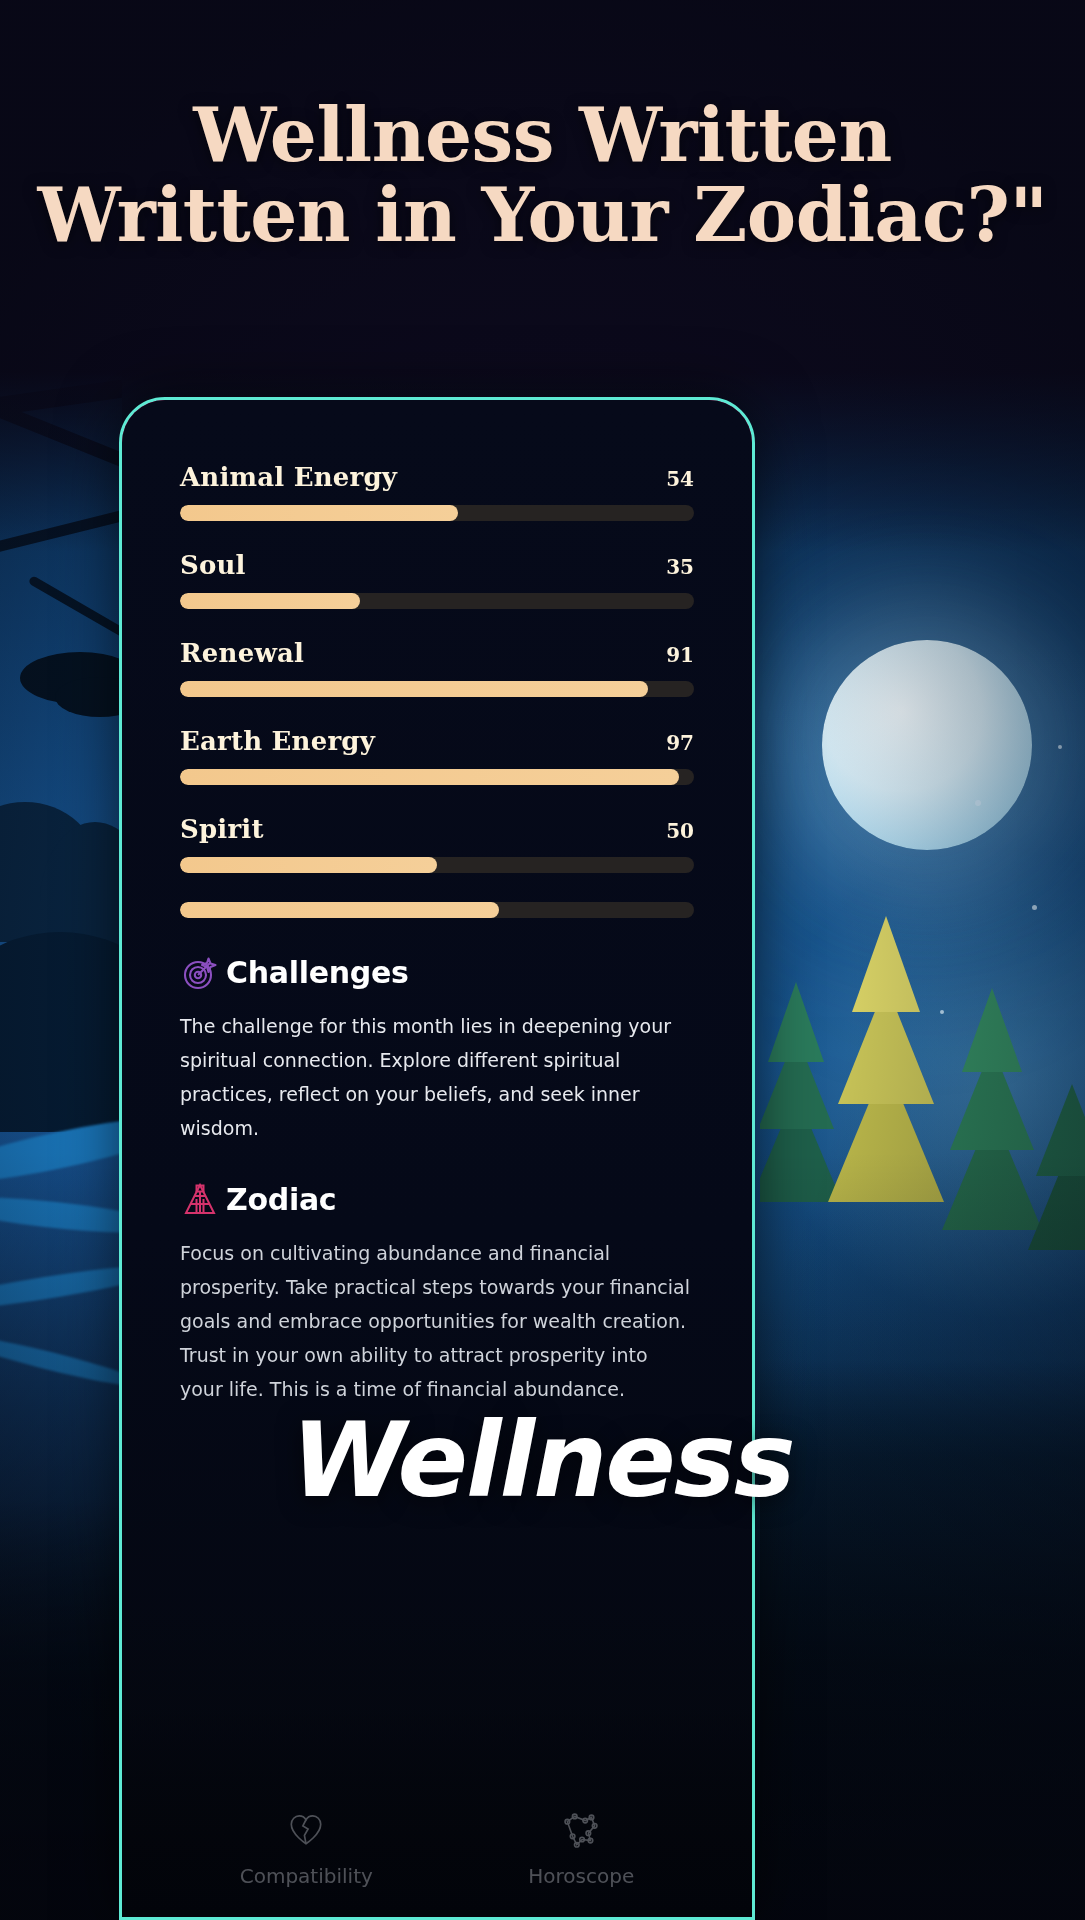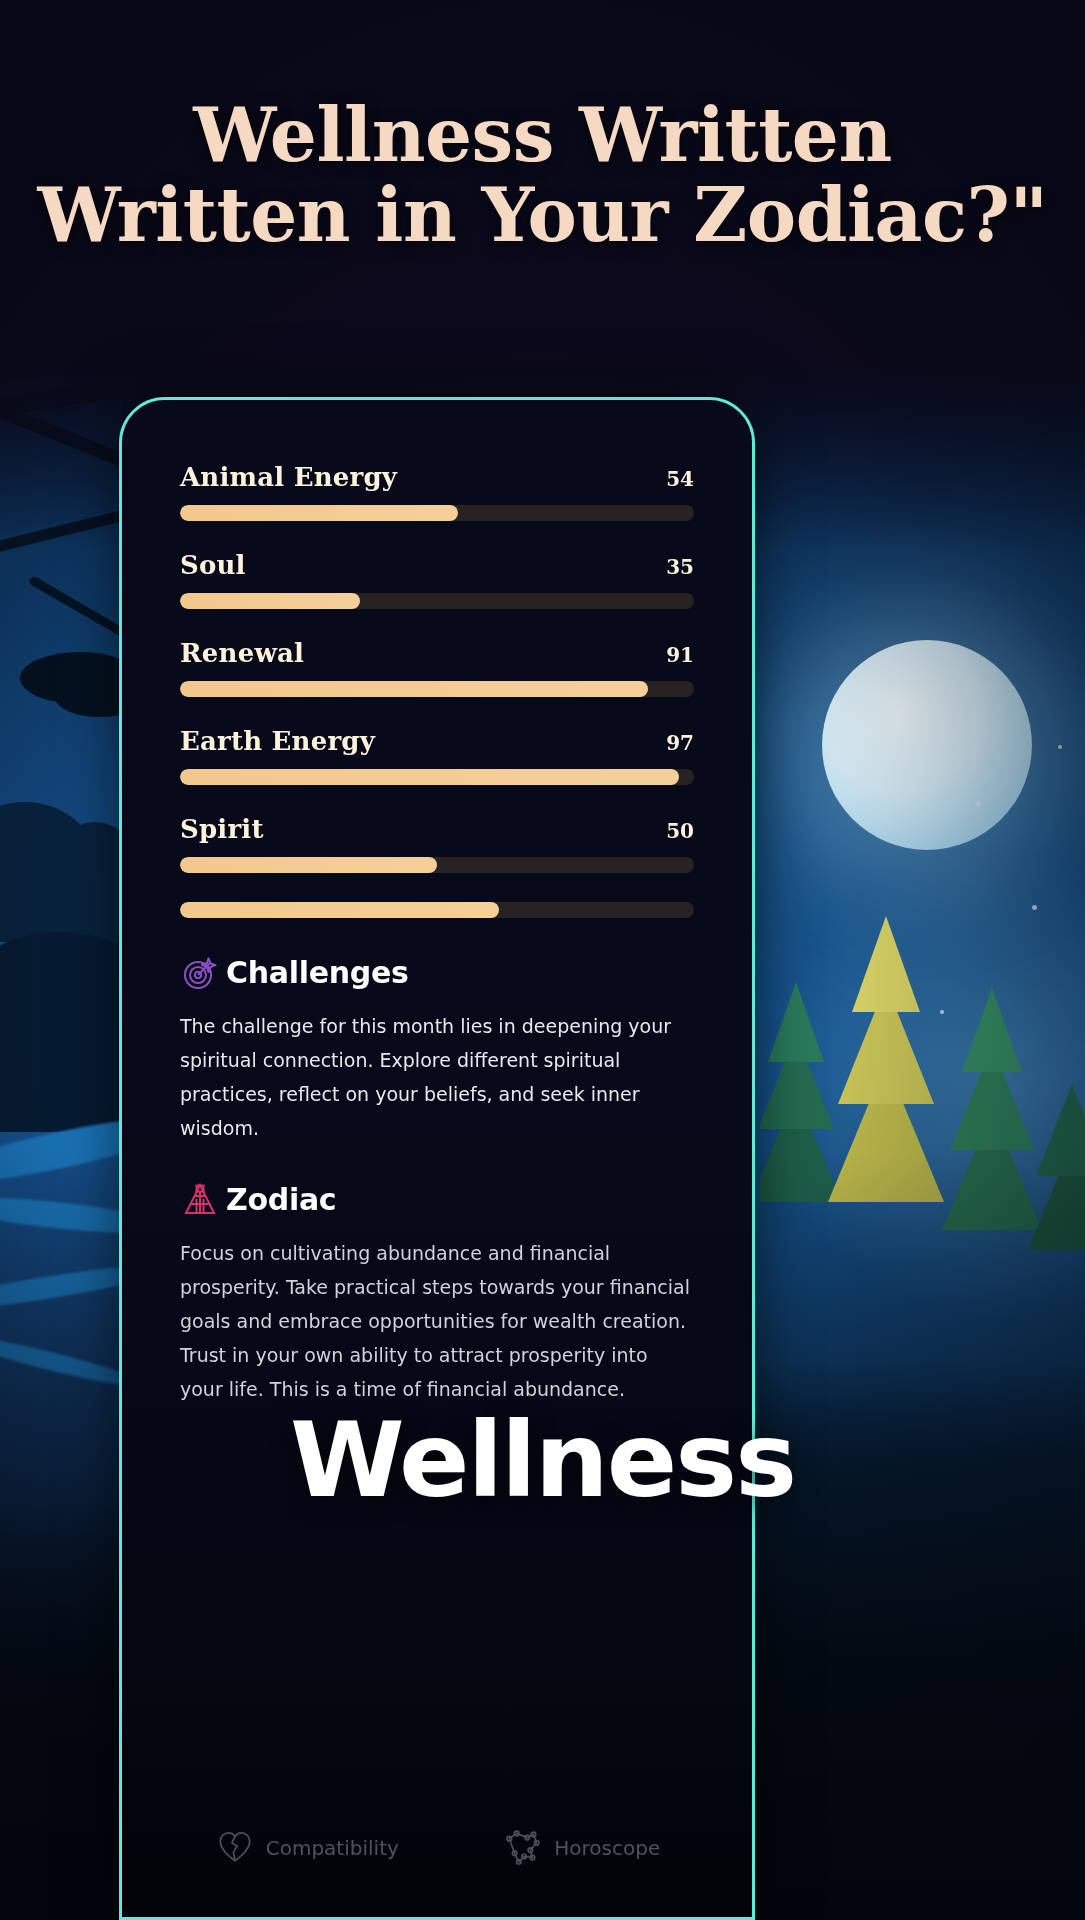--- a/index.html
+++ b/index.html
@@ -160,35 +160,36 @@
     background:linear-gradient(180deg, rgba(4,7,15,0) 0%, rgba(4,7,15,0.55) 34%, rgba(3,5,11,0.94) 70%, #02040a 100%);
     pointer-events:none;
   }
 
   
   #bottom-nav {
     position:absolute; left:0; bottom:0; width:100%; height:128px;
     display:flex; align-items:center; justify-content:space-around;
     padding:0 40px 10px 40px;
   }
-  .nav-item { display:flex; flex-direction:row; align-items:center; gap:10px; opacity:.38; }
+  .nav-item { display:flex; flex-direction:column; align-items:center; gap:10px; opacity:.38; }
   .nav-label { font-family:"DejaVu Sans", sans-serif; font-size:20px; color:#c9ccd4; }
 
   
   #wellness {
     position:absolute; left:0; top:1404px; width:1085px;
     text-align:center;
     font-family:"DejaVu Sans", sans-serif;
     font-weight:700;
     font-size:104px;
     line-height:112px;
     letter-spacing:-2px;
     color:#ffffff;
     z-index:20;
     text-shadow:0 4px 24px rgba(0,0,0,.6);
+    font-style:italic;
   }
 </style>
 </head>
 <body>
 
 <div id="scene">
   <div class="sky"></div>
 
   <div class="moon"></div>
 

